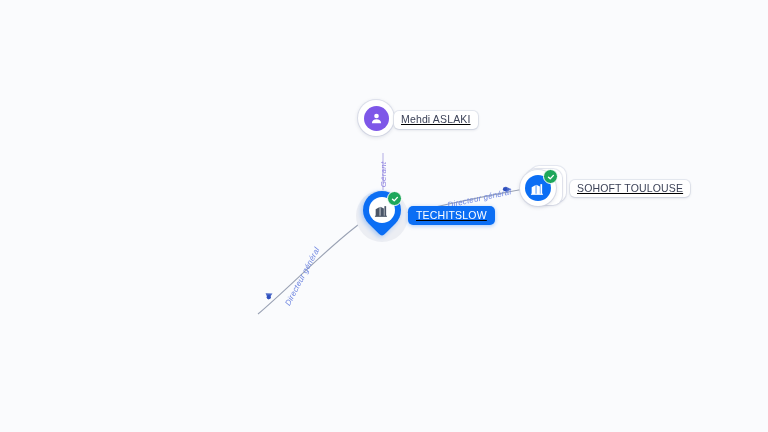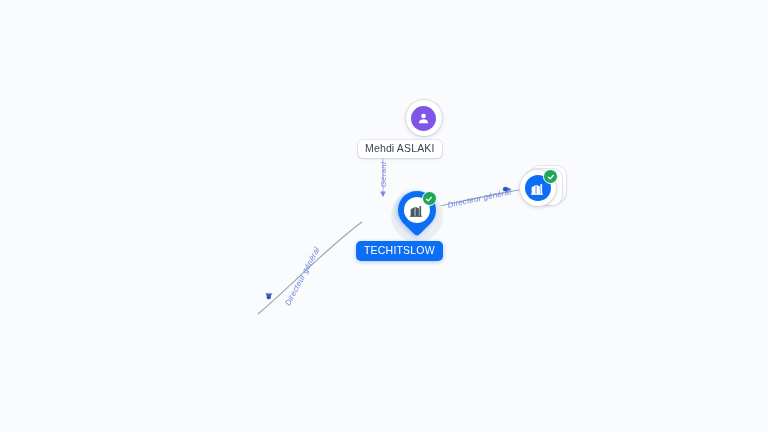--- a/index.html
+++ b/index.html
@@ -28,22 +28,23 @@
     top: 0;
     width: 768px;
     height: 432px;
     pointer-events: none;
   }
 
   
   .node {
     position: absolute;
     display: flex;
-    flex-direction: column;
-    align-items: flex-end;
+    flex-direction: row;
+    align-items: center;
+    text-decoration: underline;
   }
 
   
   .person-node { left: 358px; top: 100px; }
 
   .person-disc {
     width: 36px;
     height: 36px;
     border-radius: 50%;
     background: #ffffff;
@@ -303,16 +304,17 @@
             <rect x="1.4" y="20.6" width="18" height="1.6"></rect>
           </svg>
         </div>
         <div class="check-badge" style="right:-2px; top:-1px;">
           <svg width="8" height="8" viewBox="0 0 24 24" fill="none" stroke="#ffffff" stroke-width="4.2" stroke-linecap="round" stroke-linejoin="round">
             <path d="M4.5 12.6 L9.7 17.6 L19.2 7.2"></path>
           </svg>
         </div>
       </div>
     </div>
+    <div class="node-label">SOHOFT TOULOUSE</div>
   </div>
 
 
 </div>
 
 </body></html>

